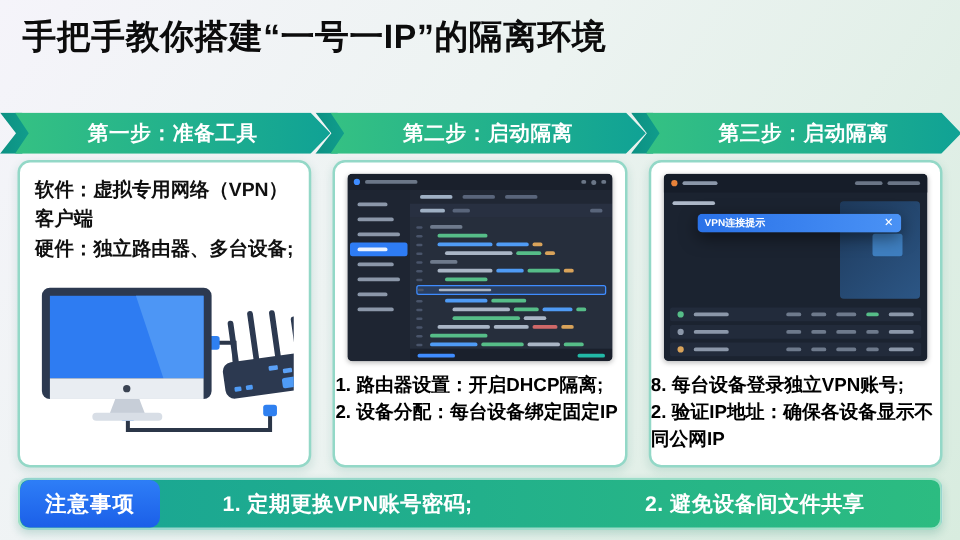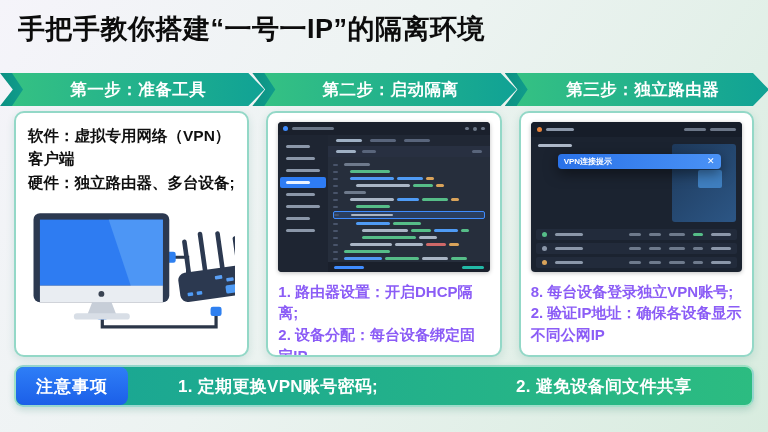--- a/index.html
+++ b/index.html
@@ -3,40 +3,40 @@
 <meta charset="utf-8">
 <style>
   html,body{margin:0;padding:0;}
   body{font-family:"Liberation Sans","DejaVu Sans",sans-serif;}
   .stage{width:768px;height:432px;position:relative;overflow:hidden;
     background:linear-gradient(125deg,#f5f4fa 0%,#ecf3f1 45%,#d8ecdf 100%);}
   
   .title{margin:12px 18px 0;font-size:27px;font-weight:900;color:#0c0c0c;letter-spacing:.5px;line-height:1.3;}
   
   .steps{display:flex;gap:17px;padding:0 14px;margin-top:26px;}
-  .step{flex:1;position:relative;padding-top:38px;}
+  .step{flex:1;position:relative;padding-top:38px;margin-top:17px;}
   .banner{position:absolute;top:0;left:-14px;right:-15px;height:33px;}
   .banner .tail{position:absolute;left:0;top:0;width:32px;height:100%;
     background:linear-gradient(90deg,#0c9183,#12a18f);
     clip-path:polygon(0 0,55% 0,100% 50%,55% 100%,0 100%,40% 50%);}
   .banner .bmain{position:absolute;left:12px;right:0;top:0;height:100%;
     background:linear-gradient(90deg,#35c183,#10a295);
     clip-path:polygon(0 0,calc(100% - 16px) 0,100% 50%,calc(100% - 16px) 100%,0 100%,11px 50%);
     display:flex;align-items:center;justify-content:center;
     color:#fff;font-weight:700;font-size:16.5px;letter-spacing:.5px;}
   .card{background:#fff;border:2px solid #93d8c7;border-radius:10px;height:246px;
     box-sizing:border-box;box-shadow:0 3px 8px rgba(22,120,100,.14);overflow:hidden;}
   
   .c1{padding:11px 12px 6px;}
   .hwtext{font-size:15.5px;font-weight:700;color:#101010;line-height:1.5;}
   .illus{display:block;width:100%;height:138px;margin-top:8px;}
   
   .shot{margin:9px 10px 0;height:150px;border-radius:4px;overflow:hidden;position:relative;
     box-shadow:0 1px 4px rgba(0,0,0,.25);}
-  .notes{padding:9px 10px 0;font-size:15px;font-weight:700;color:#8b5cf6;line-height:1.42;}
+  .notes{padding:9px 0 0;font-size:15px;font-weight:700;color:#000000;line-height:1.42;}
   
   .ed{background:#242b38;width:100%;height:100%;display:flex;flex-direction:column;}
   .ed-tb{height:13px;background:#1a202c;display:flex;align-items:center;padding:0 5px;gap:4px;}
   .dot{width:5px;height:5px;border-radius:50%;}
   .sbar{height:3px;border-radius:1.5px;display:inline-block;}
   .ed-main{flex:1;display:flex;min-height:0;}
   .ed-side{width:50px;background:#1e2532;padding-top:5px;}
   .ed-item{height:11px;display:flex;align-items:center;padding-left:8px;margin:1px 0;}
   .ed-item.active{background:#2e7cf4;border-radius:2px;margin:1px 2px;padding-left:6px;}
   .ed-right{flex:1;display:flex;flex-direction:column;min-width:0;}
@@ -291,21 +291,21 @@
         <div class="notes">
           <div>1. 路由器设置：开启DHCP隔离;</div>
           <div>2. 设备分配：每台设备绑定固定IP</div>
         </div>
       </div>
     </div>
 
     <div class="step">
       <div class="banner">
         <div class="tail"></div>
-        <div class="bmain">第三步：独立路由器</div>
+        <div class="bmain">第三步：启动隔离</div>
       </div>
       <div class="card">
         <div class="shot">
           <div class="vs">
             <div class="vs-tb">
               <span class="dot" style="background:#e8833a"></span>
               <span class="sbar" style="width:28px;background:#8b97a9"></span>
               <span style="flex:1"></span>
               <span class="sbar" style="width:22px;background:#6b7687"></span>
               <span class="sbar" style="width:26px;background:#6b7687"></span>

